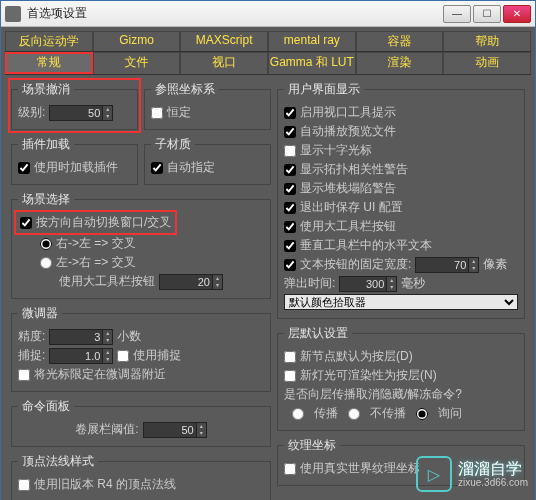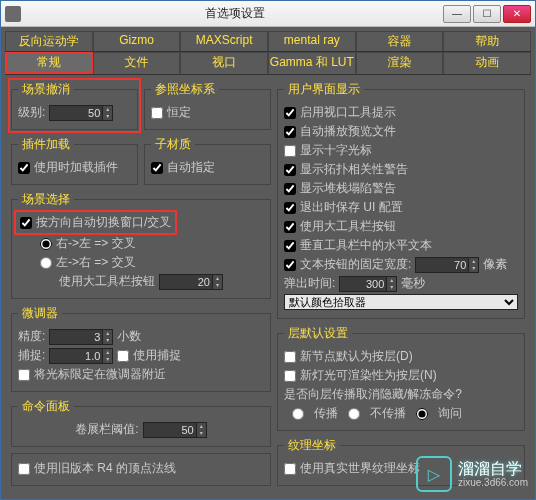--- a/index.html
+++ b/index.html
@@ -1,33 +1,33 @@
 <!DOCTYPE html>
 <html><head>
 <meta charset="utf-8">
 <style>
 * { box-sizing: border-box; margin: 0; padding: 0; font-family: "Microsoft YaHei", SimSun, sans-serif; }
 body { background: #fff; width: 536px; height: 500px; overflow: hidden; position: relative; }
 .window { width: 536px; height: 500px; background: #5a5a5a; border: 1px solid #3a6ea5; }
 .titlebar { height: 26px; background: linear-gradient(#f8f8f8,#e8e8e8); display: flex; align-items: center; padding: 0 4px; border-bottom: 1px solid #bbb; }
 .titlebar-icon { width: 16px; height: 16px; margin-right: 6px; background: #6a6a6a; border-radius: 2px; }
-.titlebar-title { flex: 1; font-size: 12px; color: #222; text-align: center; }
+.titlebar-title { flex: 1; font-size: 12px; color: #222; }
 .titlebar-btns { display: flex; gap: 2px; }
 .titlebar-btn { width: 28px; height: 18px; border: 1px solid #888; border-radius: 2px; display: flex; align-items: center; justify-content: center; font-size: 10px; background: linear-gradient(#f4f4f4,#d8d8d8); color:#333; }
 .titlebar-btn.close { background: linear-gradient(#e48,#c23); color: #fff; border-color:#a22; }
 .content { padding: 4px 4px 0 4px; background: #5a5a5a; color: #ccc; font-size: 12px; }
 .tabs-row { display: flex; border-bottom: 1px solid #333; }
 .tab { flex: 1; text-align: center; padding: 1px 0; background: #5a5a5a; color: #fde047; font-size: 12px; border: 1px solid #444; border-bottom: none; cursor: pointer; }
 .tab.active { background: #6a6a6a; border-bottom: 2px solid #6a6a6a; }
 .tab.highlight { outline: 2px solid #e33; outline-offset: -2px; }
 .body { display: flex; padding: 6px 6px 0 6px; gap: 6px; }
 .col { display: flex; flex-direction: column; gap: 6px; }
 .col.right { flex: 1; }
 fieldset { border: 1px solid #444; padding: 4px 6px 6px 6px; color: #ccc; }
-fieldset legend { font-size: 12px; padding: 0 4px; color: #fde047; }
+fieldset legend { font-size: 12px; padding: 0 4px; color: #e5e5e5; }
 .row { display: flex; align-items: center; gap: 4px; margin: 2px 0; font-size: 12px; white-space: nowrap; }
 input[type=checkbox] { accent-color: #000; width: 12px; height: 12px; }
 input[type=radio] { accent-color: #000; width: 12px; height: 12px; }
 .spinner { display: inline-flex; align-items: center; background: #3a3a3a; border: 1px solid #222; height: 16px; }
 .spinner input { width: 52px; background: #3a3a3a; border: none; color: #ddd; font-size: 11px; text-align: right; padding-right: 2px; }
 .spinner .sp { width: 10px; display: flex; flex-direction: column; }
 .spinner .sp div { width: 10px; height: 7px; background: #4a4a4a; border-left: 1px solid #222; display:flex; align-items:center; justify-content:center; font-size:6px; color:#bbb; line-height:5px;}
 .hl { outline: 2px solid #e33; outline-offset: 1px; }
 .hl-box { border: 2px solid #e33; padding: 2px 4px; margin: -2px -4px; }
 .indent { margin-left: 22px; }
@@ -177,20 +177,21 @@
               <input value="50" style="">
               <span class="sp">
                   <div>▴</div>
                   <div>▾</div>
                 </span>
             </span>
           </div>
         </fieldset>
 
         <fieldset>
+          <legend>顶点法线样式</legend>
           <div class="row">
             <input type="checkbox" style="">
             <span>使用旧版本 R4 的顶点法线</span>
           </div>
         </fieldset>
       </div>
 
       <div class="col right">
         <fieldset>
           <legend>用户界面显示</legend>

